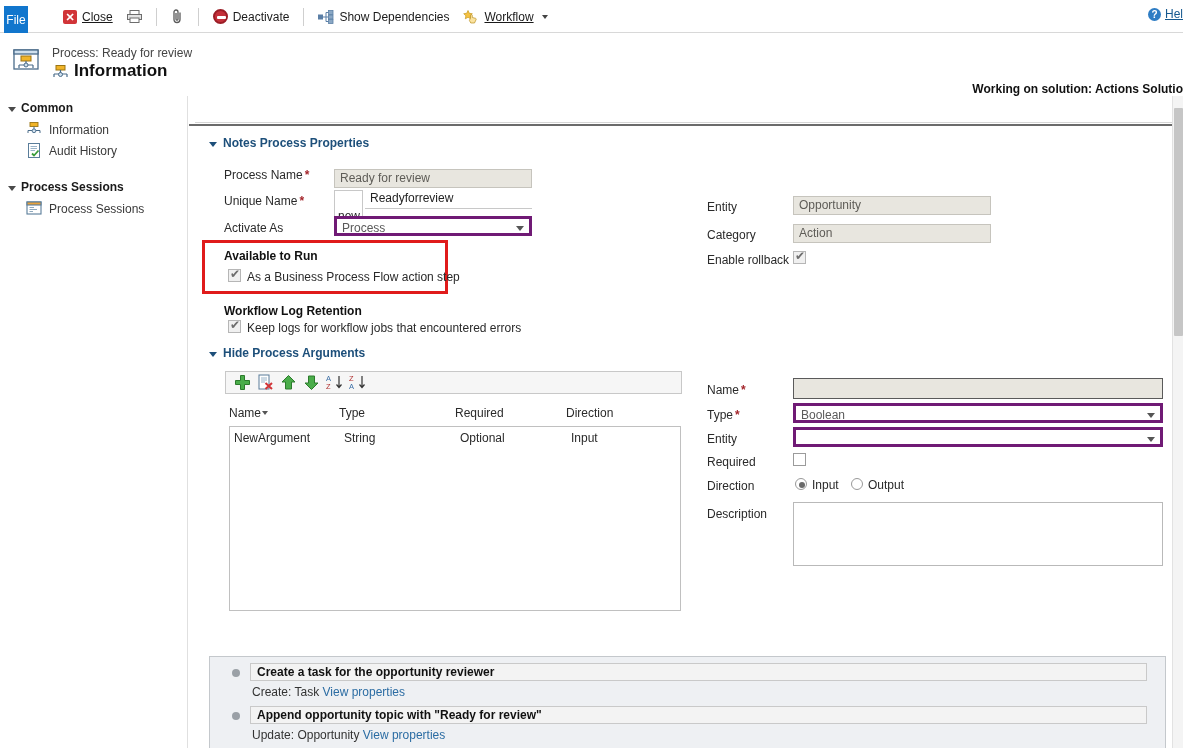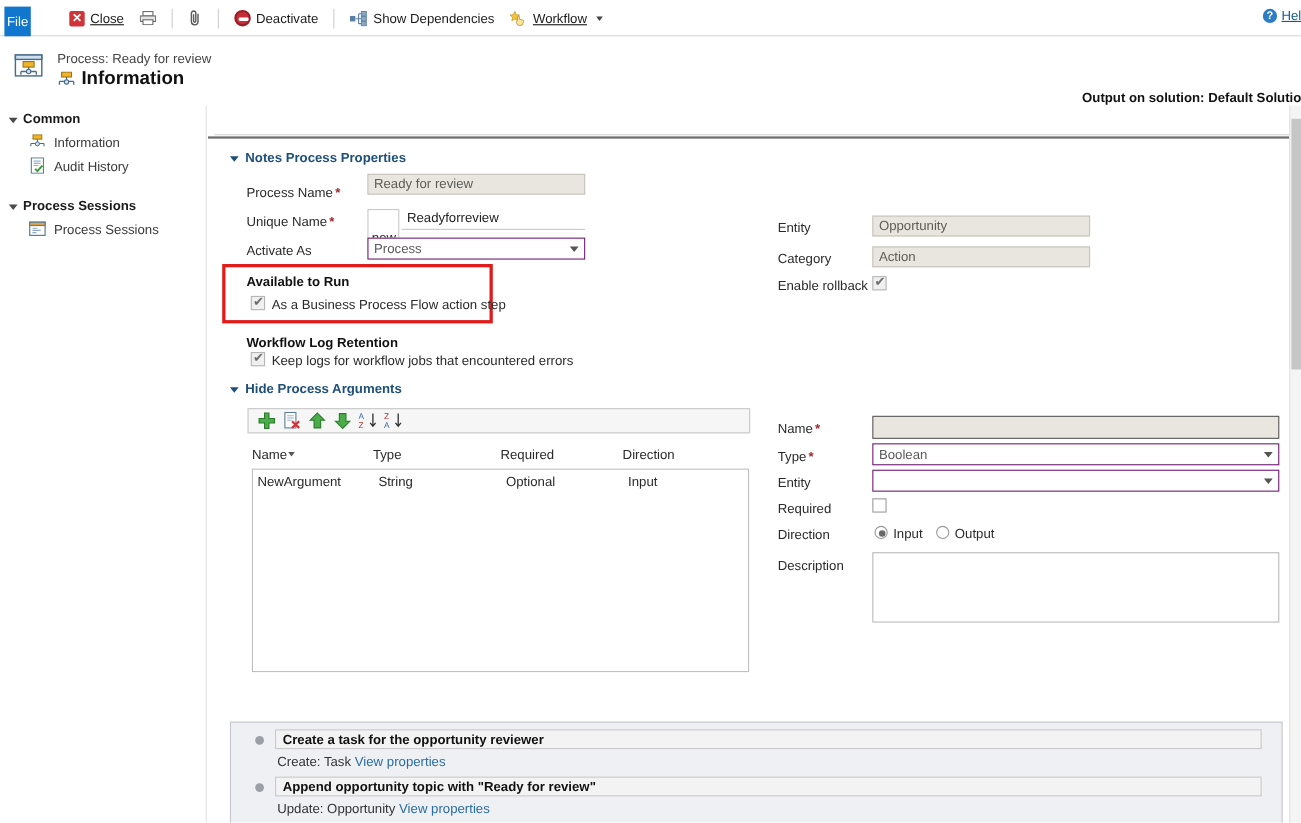--- a/index.html
+++ b/index.html
@@ -109,21 +109,21 @@
              margin-top: 2px; }
 
   .fld-label { position: absolute; font-size: 12px; color: #2a2a2a; }
   .req { color: #a4262c; font-weight: bold; margin-left: 2px; }
 
   .inp { position: absolute; height: 19px; font-size: 12px; font-family: "Liberation Sans", sans-serif;
          padding: 1px 5px; color: #5a5a5a; border: 1px solid #c8c8c8; background: #fff; }
   .inp.disabled { background: #e8e6df; border: 1px solid #c6c4bd; color: #5e5c57; }
   .inp.plain { border: none; border-bottom: 1px solid #c8c8c8; color: #222; }
   .inp.focused { border: 1px solid #5a5a5a; background: #e8e6df; }
-  .sel { position: absolute; height: 20px; border: 1px solid #701a75; background: #fff;
+  .sel { position: absolute; height: 20px; border: 3px solid #701a75; background: #fff;
          font-size: 12px; color: #5a5a5a; padding: 2px 18px 2px 5px; }
   .sel .arrow { position: absolute; right: 5px; top: 7px; width: 0; height: 0;
                 border-left: 4px solid transparent; border-right: 4px solid transparent;
                 border-top: 5px solid #555; }
   .chk { position: absolute; width: 13px; height: 13px; border: 1px solid #b6b6b6;
          background: #f0f0f0; }
   .chk.checked::after { content: "✔"; position: absolute; left: 1px; top: -3px;
                         font-size: 12px; color: #6d6d6d; }
   .chk.enabled { background: #fff; border-color: #9b9b9b; }
   .chk-label { position: absolute; font-size: 12px; color: #2a2a2a; }
@@ -255,21 +255,21 @@
     </span>
     <div class="proc-sub">Process: Ready for review</div>
     <span class="info-icon">
       <svg width="17" height="16" viewBox="0 0 17 16">
         <rect x="4" y="0.5" width="9" height="4.5" fill="#f0b429" stroke="#9b7514" stroke-width="1"></rect>
         <path d="M8.5 5 L8.5 9 M2 9 L15 9 M2 9 L2 12 M15 9 L15 12" stroke="#4a6c8a" stroke-width="1.2" fill="none"></path>
         <circle cx="8.5" cy="9.5" r="2" fill="#cfe0ee" stroke="#4a6c8a" stroke-width="1"></circle>
       </svg>
     </span>
     <div class="proc-title">Information</div>
-    <div class="solution-note">Output on solution: Default Solutio</div>
+    <div class="solution-note">Working on solution: Actions Solutio</div>
   </div>
 
   <div class="leftnav">
 
     <div class="nav-group">
       <span class="tri"></span>
       <span>Common</span>
     </div>
 
     <div class="nav-item">
@@ -318,21 +318,21 @@
     <div class="content-body">
 
       <div class="section-head" style="left:20px; top:10px;">
         <span class="tri-sec"></span>
         <span>Notes Process Properties</span>
       </div>
 
       <div class="fld-label" style="left:35px; top:42px;">
         <span>Process Name</span><span class="req">*</span>
       </div>
-      <div class="inp disabled" style="left:145px; top:32px; width:198px;">
+      <div class="inp disabled" style="left:145px; top:43px; width:198px;">
         <span>Ready for review</span>
       </div>
 
       <div class="fld-label" style="left:35px; top:68px;">
         <span>Unique Name</span><span class="req">*</span>
       </div>
       <div class="inp" style="left:145px; top:64px; width:29px; padding:18px 3px; color:#222;">
         <span>new_</span>
       </div>
       <div class="inp plain" style="left:176px; top:64px; width:167px;">

